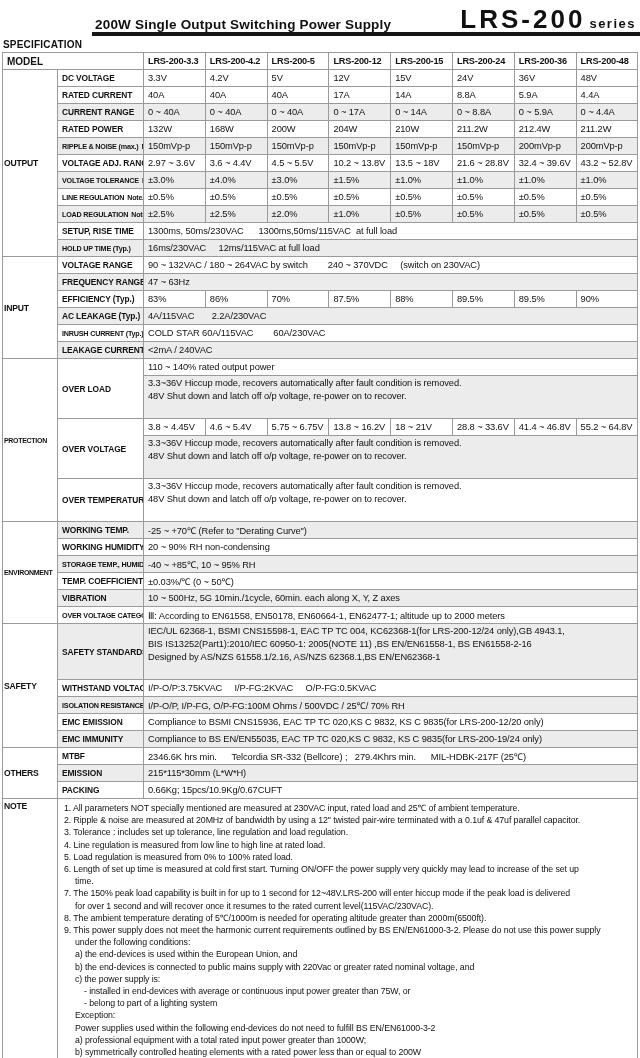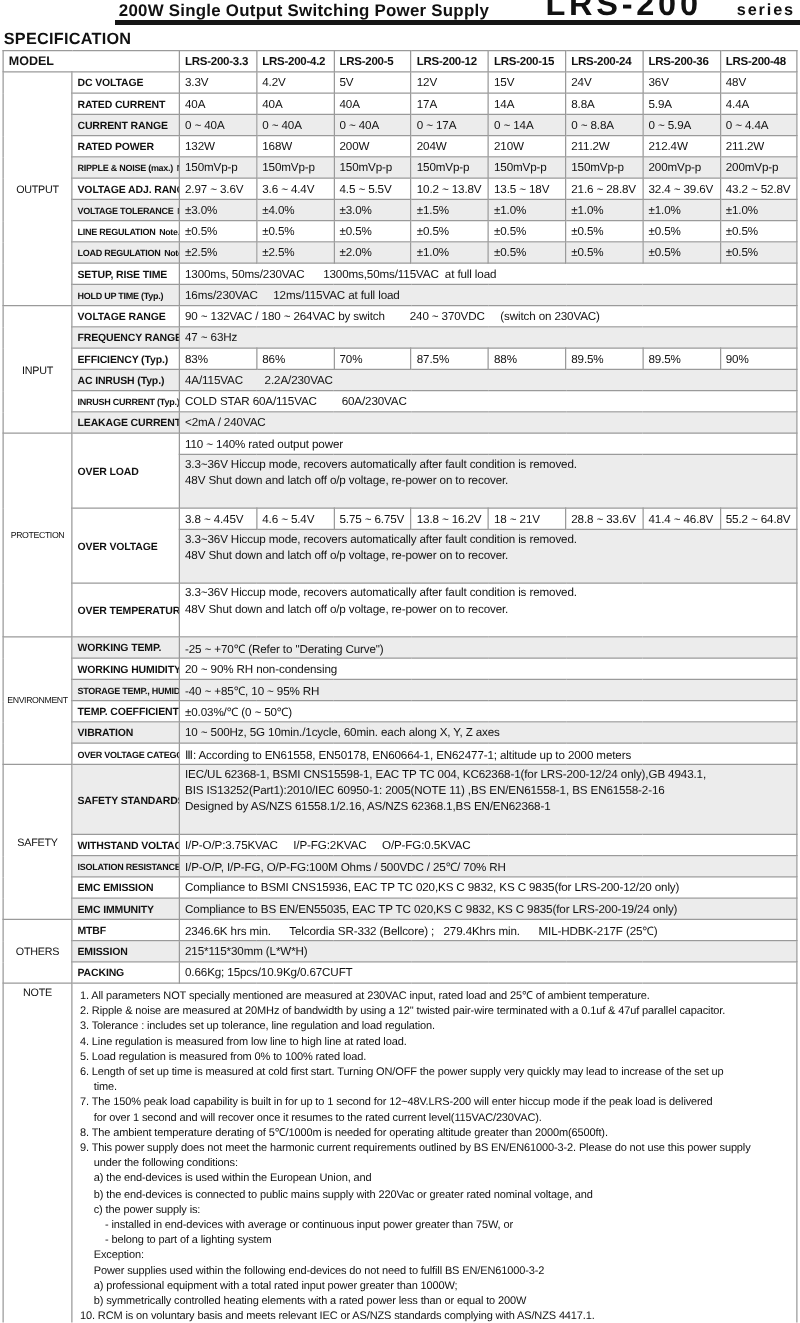--- a/index.html
+++ b/index.html
@@ -2,37 +2,37 @@
 <html><head>
 <meta charset="utf-8">
 <style>
   * { box-sizing: border-box; }
   html,body { margin:0; padding:0; }
   body {
     width:640px; height:1058px; background:#ffffff; color:#111;
     font-family:"Liberation Sans", sans-serif; overflow:hidden;
   }
   
-  .hdr { display:flex; align-items:flex-end; padding:4px 2px 0 95px; height:16px; }
+  .hdr { display:flex; align-items:flex-end; padding:4px 2px 0 95px; height:32px; }
   .hdr-title { font-size:13.5px; font-weight:bold; letter-spacing:0.2px; flex:1; }
-  .hdr-series { white-space:nowrap; display:flex; align-items:baseline; padding-right:2px;gap:24px; }
+  .hdr-series { white-space:nowrap; display:flex; align-items:baseline; padding-right:2px; }
   .hdr-series .big { font-size:26px; font-weight:bold; letter-spacing:3px; line-height:1; }
   .hdr-series .suffix { font-size:13px; font-weight:bold; letter-spacing:1.5px; margin-left:4px; }
   .rule { height:4px; background:#151515; margin-left:92px; }
-  .spec { font-size:13px; font-weight:bold; padding:3px 0 2px 3px; letter-spacing:0.2px; }
+  .spec { font-size:10px; font-weight:bold; padding:3px 0 2px 3px; letter-spacing:0.2px; }
   
   table { border-collapse:collapse; table-layout:fixed; width:636px; margin:0 2px; border:1.5px solid #3a3a3a; }
   col.c-sec { width:55px; } col.c-lab { width:86px; } col.c-d { width:61.8px; }
   td, th { border:1px solid #9a9a9a; padding:0 1px 0 4px; overflow:hidden; vertical-align:middle; }
   tr { height:17px; }
   tr.shade td { background:#ececec; }
   tr.sec-start td, tr.sec-start th { border-top:1.4px solid #3a3a3a; }
   th.model-lab { text-align:left; font-size:10px; }
   th.model-name { text-align:left; font-size:9.2px; font-weight:bold; white-space:nowrap; letter-spacing:-0.2px; }
-  td.sec { background:#fff !important; text-align:center; padding:0 1px; font-weight:normal; font-size:8.6px; letter-spacing:-0.2px; white-space:nowrap; }
+  td.sec { background:#fff !important; text-align:left; padding:0 1px; font-weight:bold; font-size:8.6px; letter-spacing:-0.2px; white-space:nowrap; }
   td.sec.squeeze { font-size:7px; letter-spacing:-0.3px; }
   td.lab { font-weight:bold; font-size:8.4px; white-space:nowrap; letter-spacing:-0.1px;margin-top:44px; }
   td.lab.small { font-size:7.2px; letter-spacing:-0.2px; }
   td.lab .note-suffix { font-size:7px; font-weight:bold; margin-left:3px; }
   td.val { font-size:9.3px; white-space:pre-wrap; letter-spacing:-0.1px; }
   td.span-val { font-size:9.3px; white-space:pre-wrap; letter-spacing:-0.1px; }
   td.multi { line-height:13px; padding-top:1px; padding-bottom:15px; vertical-align:middle; }
   td.notes-label { vertical-align:top; padding-top:2px; }
   td.notes { padding:3px 2px 3px 4px; vertical-align:top; }
   .note-line { font-size:8.8px; line-height:12.2px; white-space:nowrap; letter-spacing:-0.1px; }
@@ -198,21 +198,21 @@
         <td class="val">83%</td>
         <td class="val">86%</td>
         <td class="val">70%</td>
         <td class="val">87.5%</td>
         <td class="val">88%</td>
         <td class="val">89.5%</td>
         <td class="val">89.5%</td>
         <td class="val">90%</td>
       </tr>
       <tr class="shade">
-        <td class="lab" rowspan="1"><span>AC INRUSH (Typ.)</span></td>
+        <td class="lab" rowspan="1"><span>AC LEAKAGE (Typ.)</span></td>
         <td class="span-val" colspan="8">4A/115VAC       2.2A/230VAC</td>
       </tr>
       <tr>
         <td class="lab small" rowspan="1"><span>INRUSH CURRENT (Typ.)</span></td>
         <td class="span-val" colspan="8">COLD STAR 60A/115VAC        60A/230VAC</td>
       </tr>
       <tr class="shade">
         <td class="lab" rowspan="1"><span>LEAKAGE CURRENT</span></td>
         <td class="span-val" colspan="8">&lt;2mA / 240VAC</td>
       </tr>

